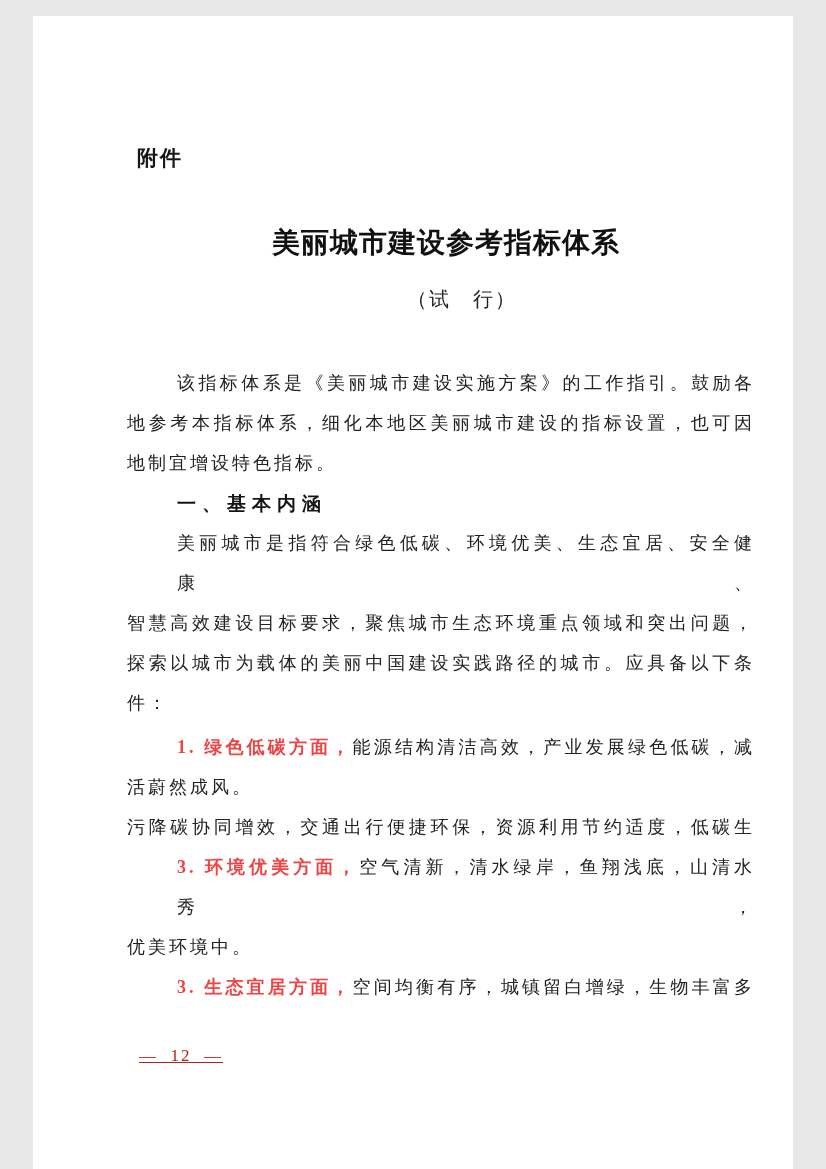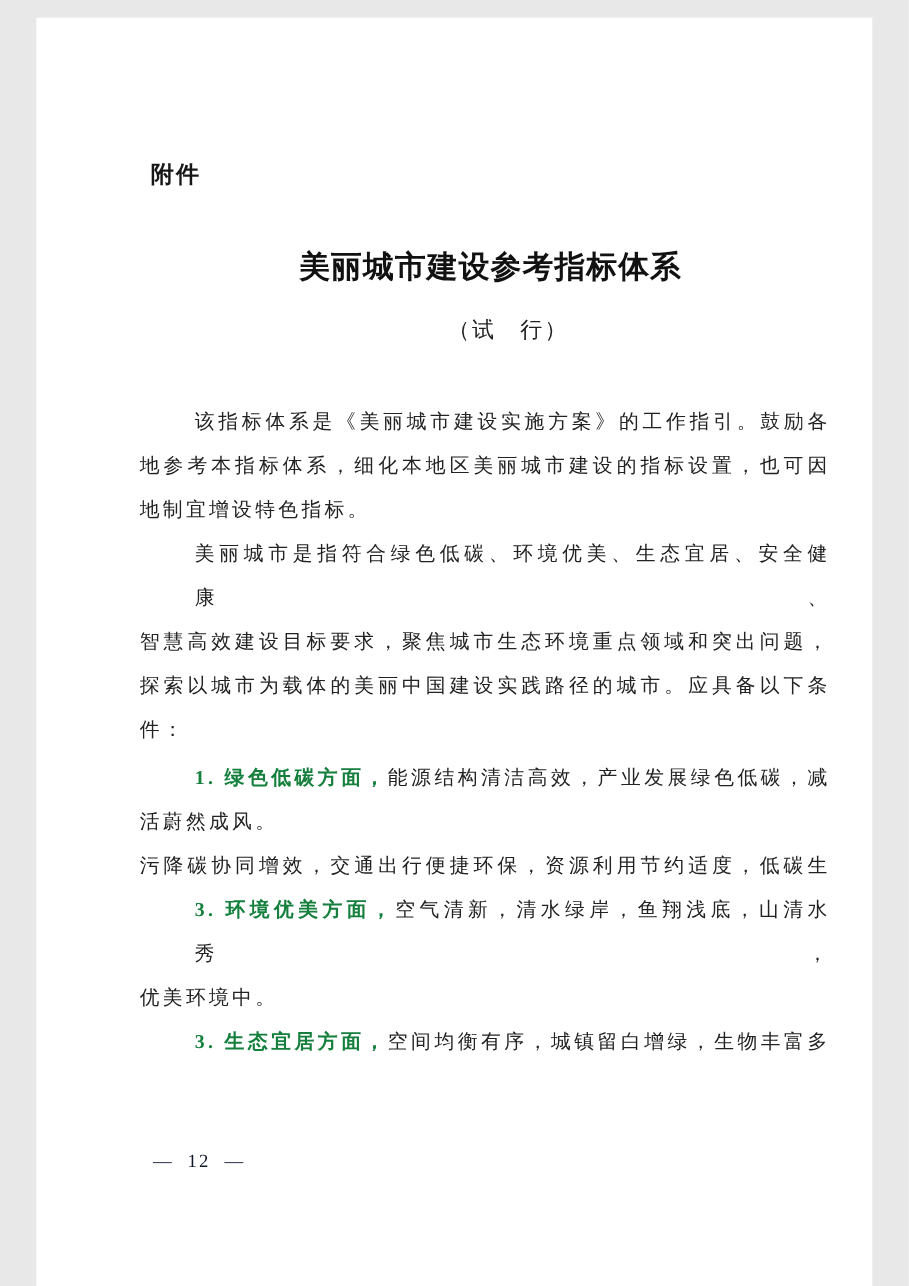--- a/index.html
+++ b/index.html
@@ -54,35 +54,36 @@
     letter-spacing:3px;
     white-space:nowrap;
   }
   .ln.j{
     white-space:normal;
     text-align:justify;
     text-align-last:justify;
   }
   .ln.i{padding-left:50px;}
   .ln.gap{margin-top:4px;}
-  .ln .b{font-weight:bold;color:#15803d;}
+  .ln .b{font-weight:bold;color:#ef4444;}
   .ln.hd{
     font-family:"DejaVu Sans", sans-serif;
     font-weight:bold;
     font-size:19px;
     letter-spacing:6px;
     color:#141414;
   }
   .page-number{
     position:absolute;
     left:106px;top:1030px;
     font-size:17px;
-    color:#0f172a;
+    color:#b91c1c;
     white-space:pre;
     letter-spacing:2px;
+    text-decoration:underline;
   }
 </style>
 </head>
 <body>
 
 <div class="page">
 
   <div class="attachment">附件</div>
 
   <div class="doc-title">美丽城市建设参考指标体系</div>
@@ -90,20 +91,21 @@
   <div class="doc-subtitle">（试　行）</div>
 
   <div class="body-text">
 
     <div class="ln j i">该指标体系是《美丽城市建设实施方案》的工作指引。鼓励各</div>
 
     <div class="ln j">地参考本指标体系，细化本地区美丽城市建设的指标设置，也可因</div>
 
     <div class="ln">地制宜增设特色指标。</div>
 
+    <div class="ln hd i">一、基本内涵</div>
 
     <div class="ln j i">美丽城市是指符合绿色低碳、环境优美、生态宜居、安全健康、</div>
 
     <div class="ln j">智慧高效建设目标要求，聚焦城市生态环境重点领域和突出问题，</div>
 
     <div class="ln j">探索以城市为载体的美丽中国建设实践路径的城市。应具备以下条</div>
 
     <div class="ln">件：</div>
 
     <div class="ln j i gap"><span class="b">1. 绿色低碳方面，</span><span>能源结构清洁高效，产业发展绿色低碳，减</span></div>

